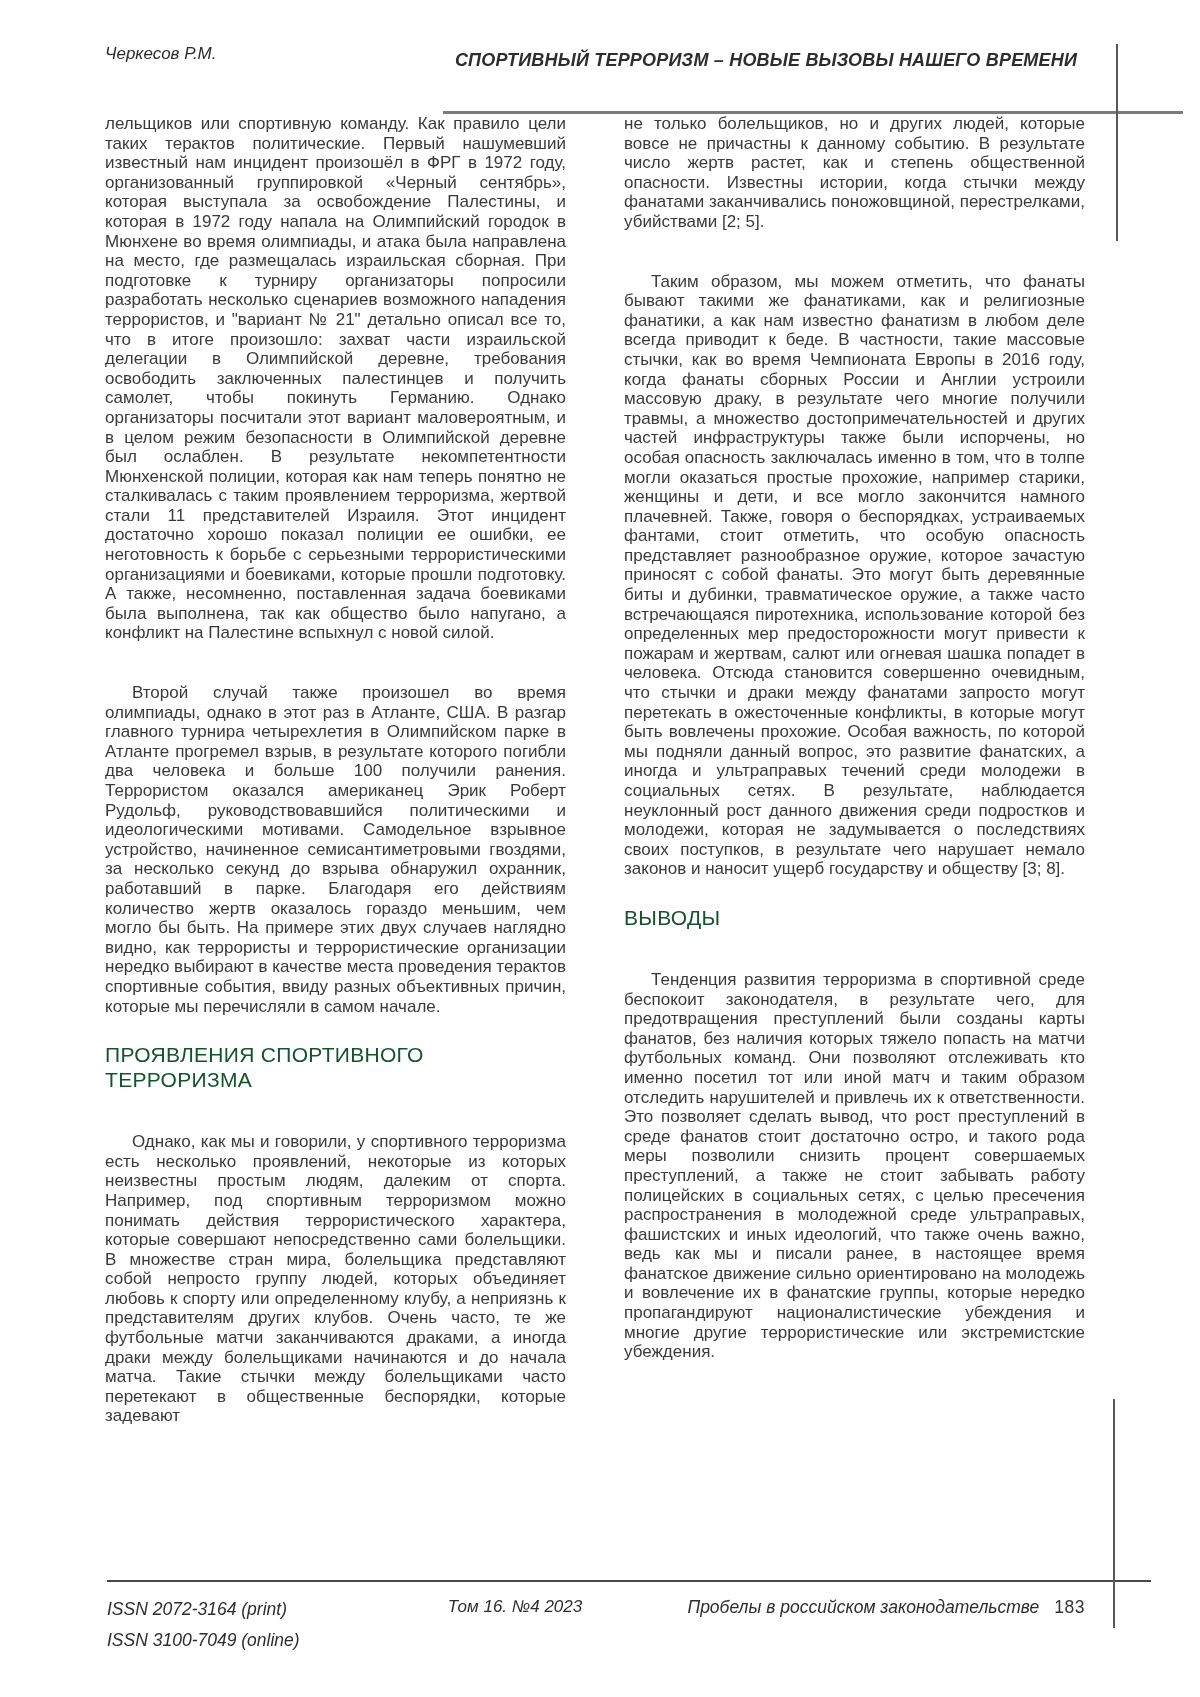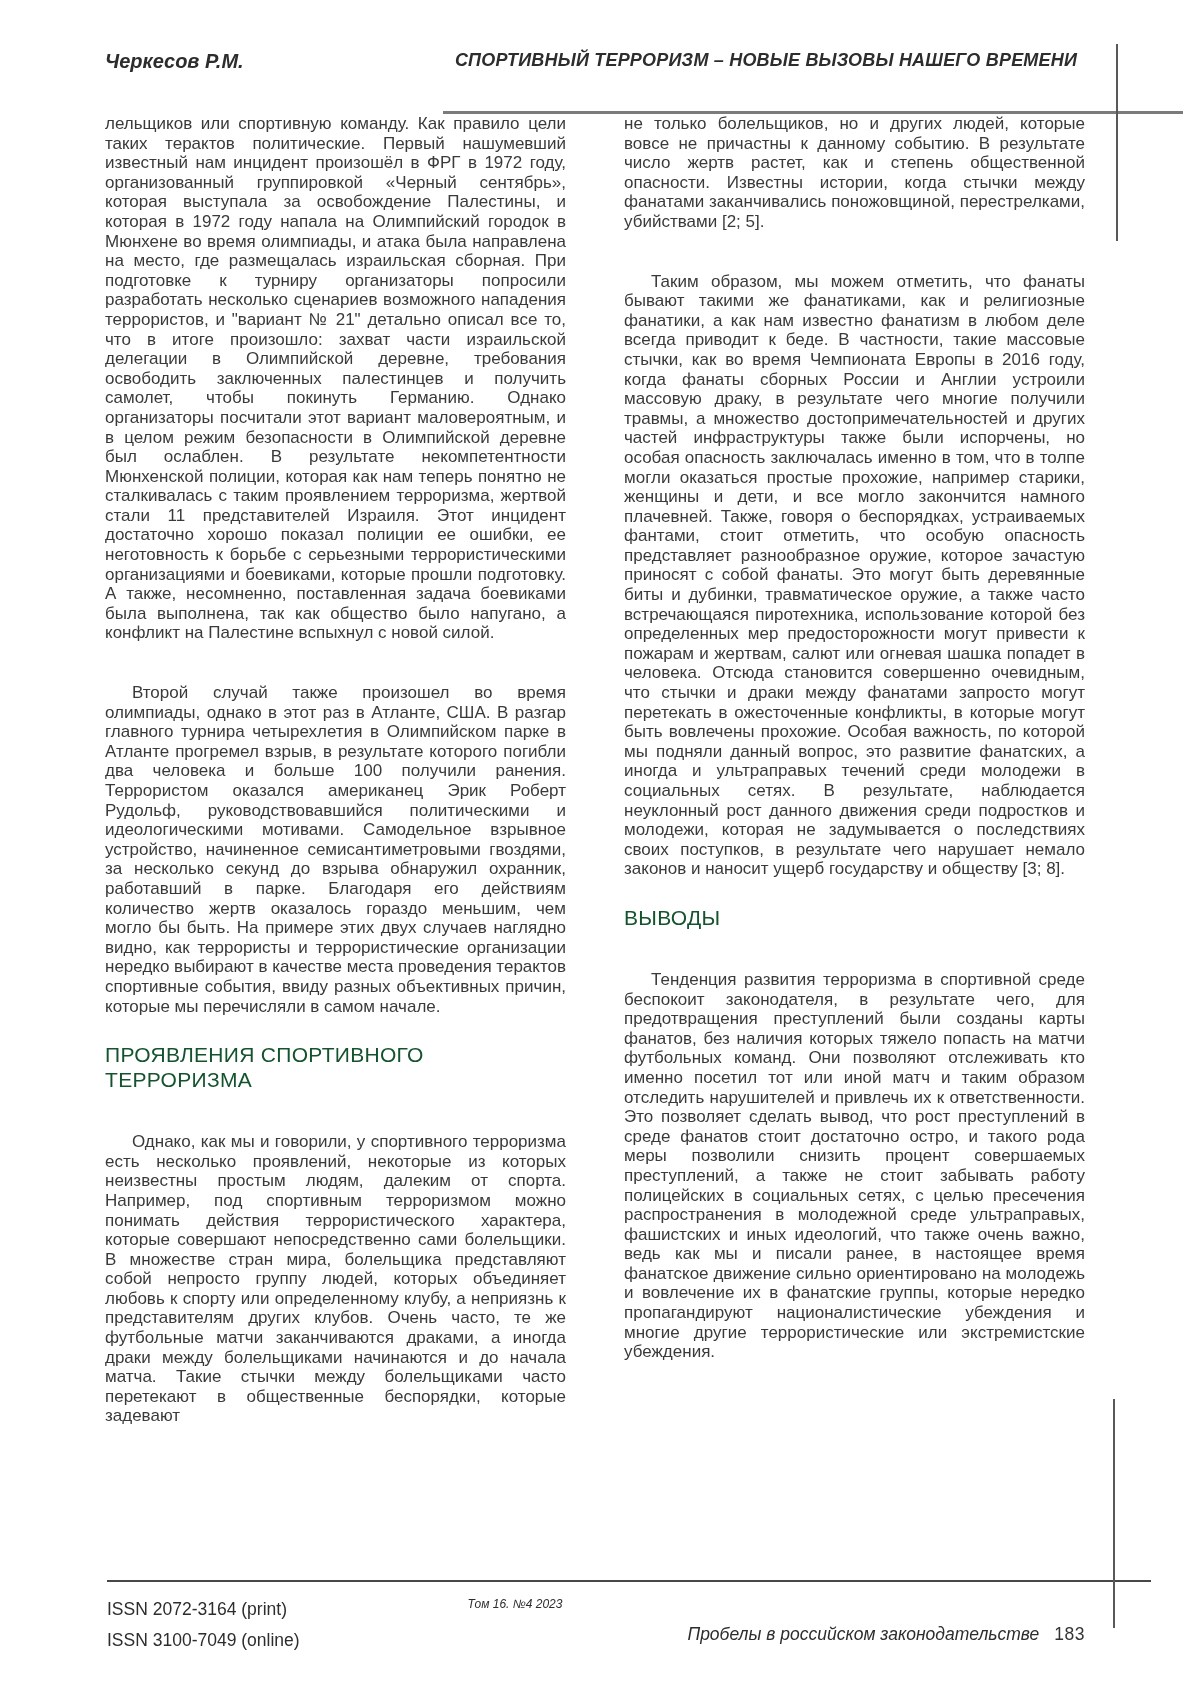--- a/index.html
+++ b/index.html
@@ -8,22 +8,22 @@
     width: 1200px;
     height: 1697px;
     background: #ffffff;
     font-family: "Liberation Sans", "DejaVu Sans", sans-serif;
     color: #3a3a3a;
     overflow: hidden;
   }
 
   
   .author {
-    position: absolute; left: 105px; top: 50px;
-    font-size: 20px; font-style: italic; font-weight: bold; color: #2d2d2d;
+    position: absolute; left: 105px; top: 44px;
+    font-size: 17px; font-style: italic; font-weight: normal; color: #2d2d2d;
   }
   .title {
     position: absolute; left: 430px; top: 50px; width: 672px;
     text-align: center; font-size: 18px; font-style: italic; font-weight: bold;
     color: #2d2d2d; letter-spacing: 0.2px; white-space: nowrap;
   }
   .header-rule {
     position: absolute; left: 443px; top: 111px; width: 740px; height: 3px;
     background: #7b7b7b;
   }
@@ -47,30 +47,30 @@
     text-align: left; letter-spacing: 0.3px;
   }
 
   
   .footer-rule {
     position: absolute; left: 107px; top: 1580px; width: 1044px; height: 2px;
     background: #474747;
   }
   .issn {
     position: absolute; left: 107px; top: 1594px;
-    font-size: 17.5px; line-height: 31px; color: #2d2d2d;
+    font-size: 17.5px; font-style: italic; line-height: 31px; color: #2d2d2d;
   }
   .volume {
     position: absolute; left: 370px; top: 1597px; width: 290px;
-    text-align: center; font-size: 12px; font-style: italic; color: #2d2d2d;
+    text-align: center; font-size: 17px; font-style: italic; color: #2d2d2d;
   }
   .journal-line {
     position: absolute; left: 600px; top: 1597px; width: 485px;
     display: flex; justify-content: flex-end; align-items: baseline; gap: 15px;
-    font-size: 17.5px; color: #2d2d2d; margin-top: 27px;
+    font-size: 17.5px; color: #2d2d2d;
   }
   .journal { font-style: italic; }
   .pagenum { font-style: normal; color: #333333; letter-spacing: 0.5px; }
 </style>
 </head>
 <body>
 
 <div class="page">
 
   <div class="author">Черкесов Р.М.</div>

